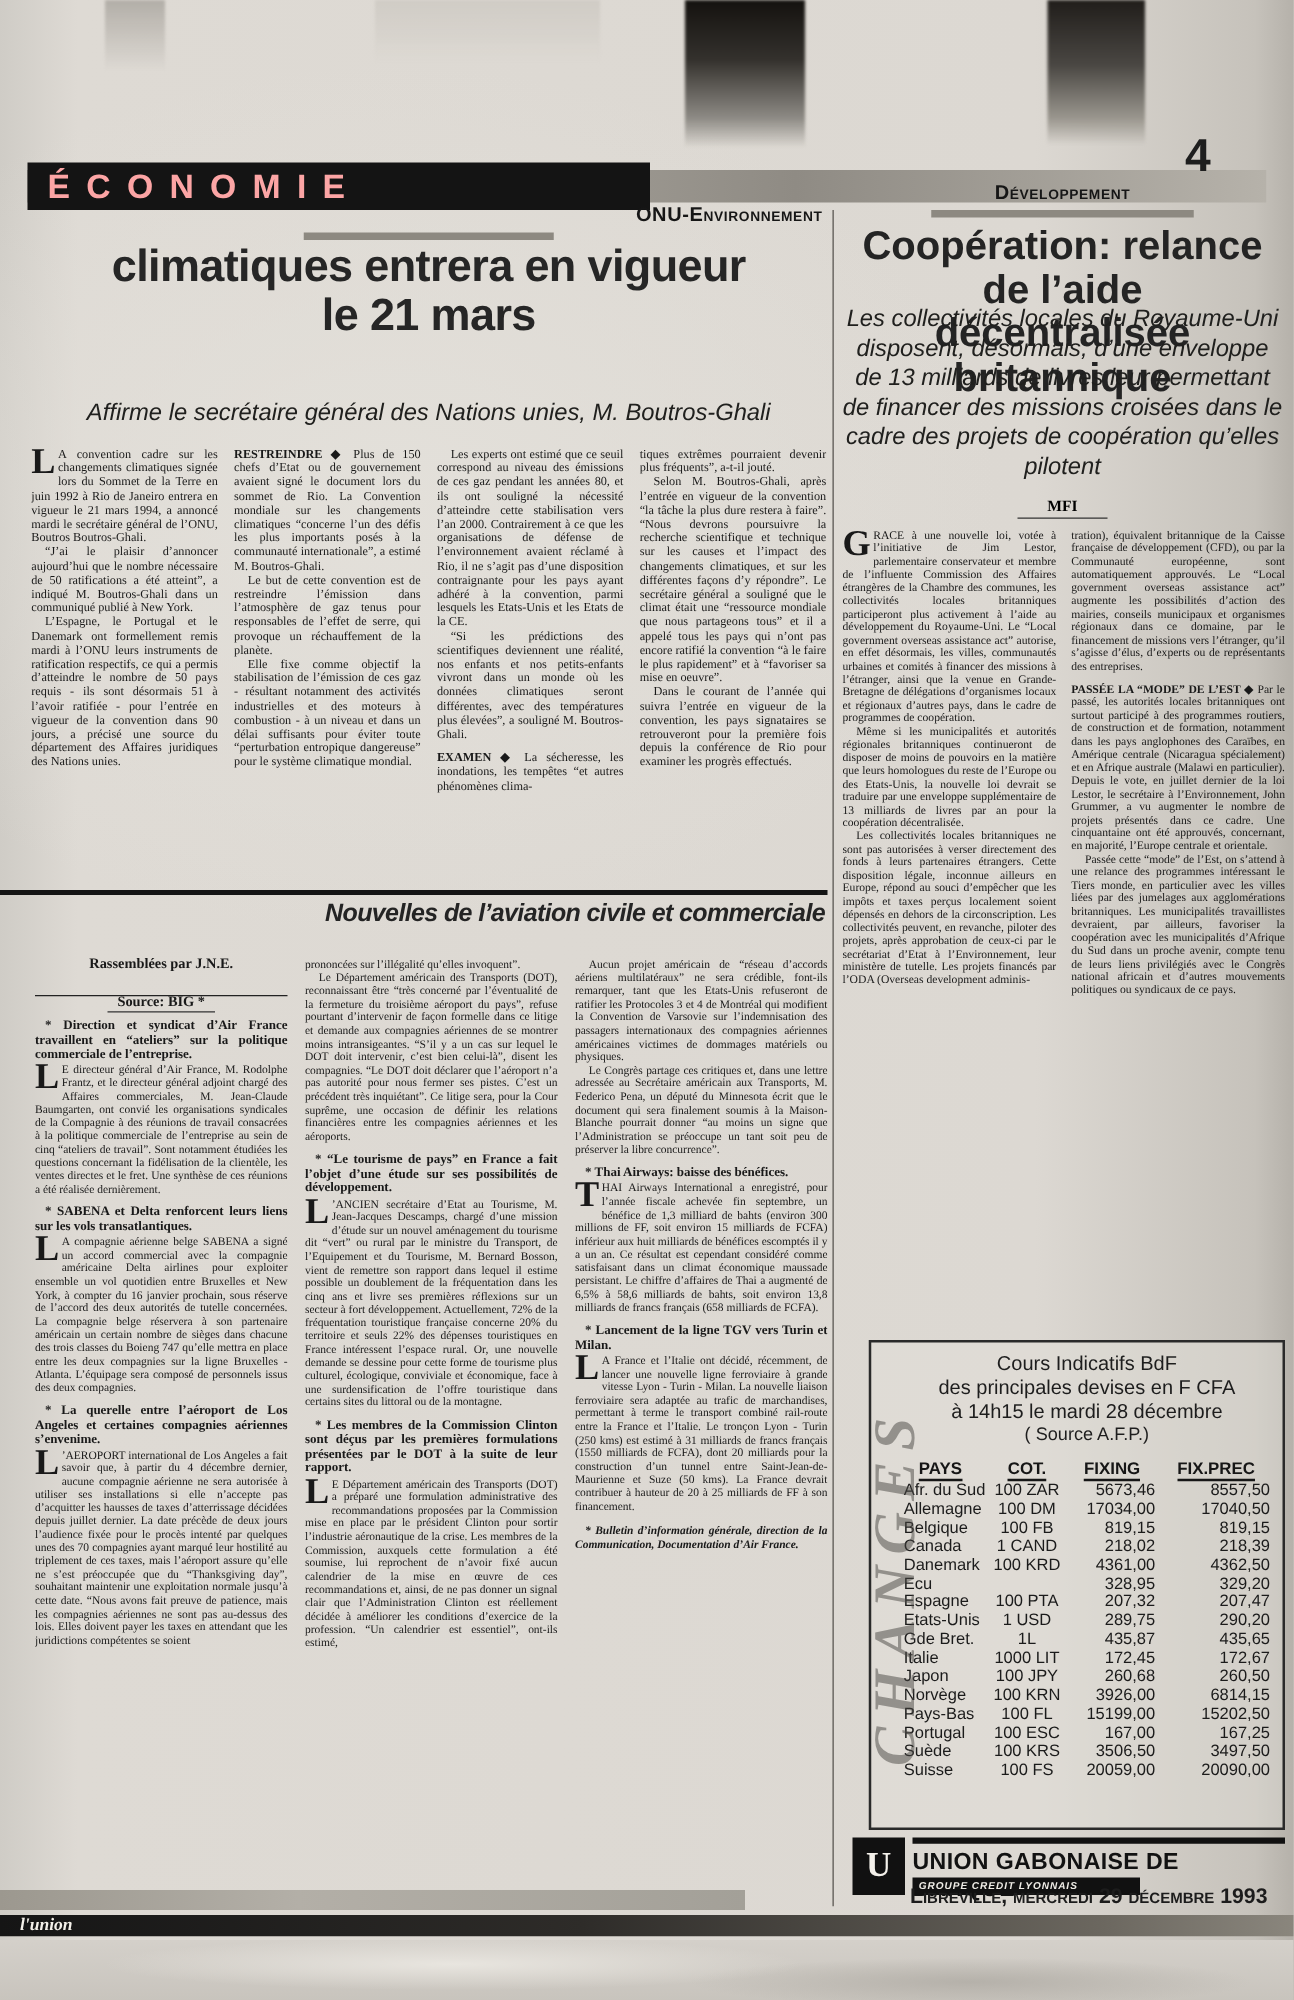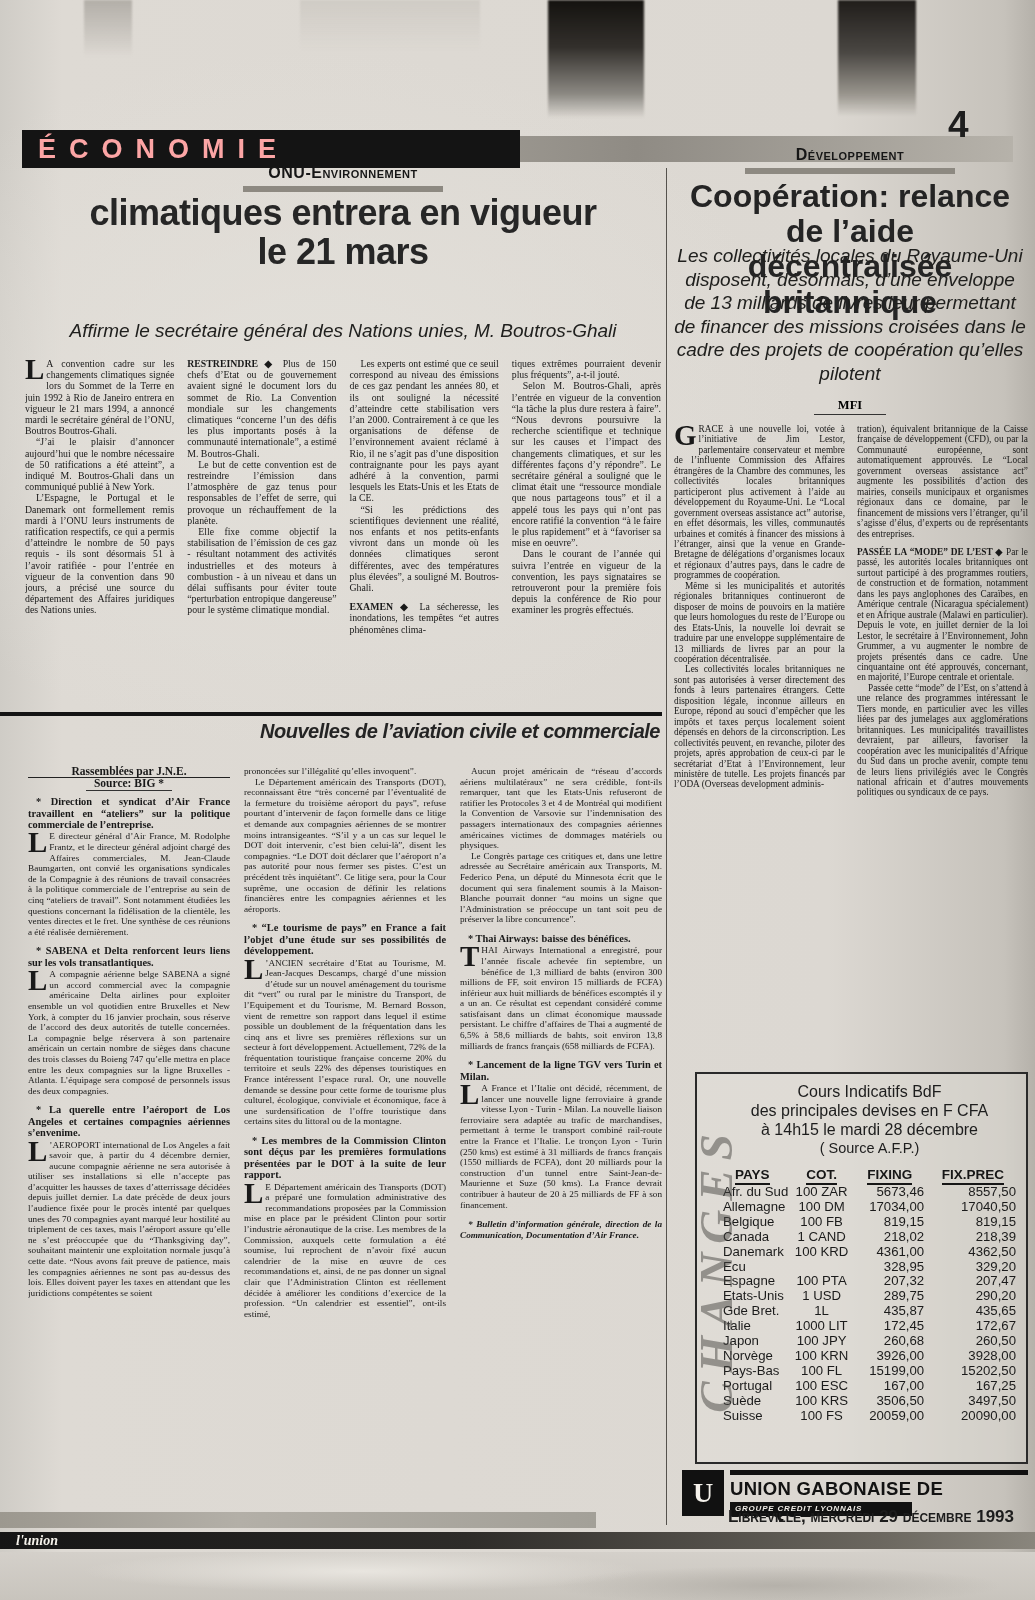--- a/index.html
+++ b/index.html
@@ -40,21 +40,21 @@
   .ncol p{margin:0;text-indent:11px;}
   .ncol p.nofirst{text-indent:0;}
   .dropcap{float:left;font-weight:bold;font-family:"Liberation Serif",serif;font-size:29px;line-height:23px;padding-right:2px;}
   .lead{font-weight:bold;}
 
   
   .avia-rule{left:0;top:712px;width:662px;height:4px;background:#141414;}
   .avia-title{left:8px;top:720px;width:652px;text-align:right;font-size:20px;font-weight:bold;color:#242424;letter-spacing:-.5px;font-style:italic;}
   .avia-cols{left:28px;top:766px;width:634px;height:745px;gap:14px;overflow:hidden;}
   .avia-cols .ncol{font-size:9.2px;line-height:10.6px;}
-  .byline{font-size:11.5px;font-weight:bold;text-align:center;border-bottom:1px solid #222;padding-bottom:0;margin-bottom:3px;text-indent:0 !important;}
+  .byline{font-size:11.5px;font-weight:bold;text-align:center;border-bottom:1px solid #222;padding-bottom:19px;margin-bottom:3px;text-indent:0 !important;}
   .sourceline{font-size:11.5px;font-weight:bold;text-align:center;margin-bottom:8px;text-indent:0 !important;}
   .sourceline span{border-bottom:1px solid #333;padding:0 8px 1px;}
   .item-h{font-weight:bold;font-size:10.4px;margin:8px 0 1px !important;text-indent:8px !important;line-height:11.4px;}
   .footnote{font-weight:bold;font-style:italic;margin-top:9px !important;text-indent:8px !important;}
 
   
   .dev-headline{left:672px;top:179px;width:356px;text-align:center;font-size:32px;font-weight:bold;color:#242424;line-height:1.1;}
   .dev-subhead{left:674px;top:244px;width:352px;text-align:center;font-style:italic;font-size:19px;line-height:1.24;color:#20201e;}
   .dev-byline{left:672px;top:398px;width:356px;text-align:center;font-size:12.5px;font-weight:bold;font-family:"Liberation Serif",serif;}
   .dev-byline span{border-bottom:1px solid #333;padding:0 24px 2px;}
@@ -107,21 +107,21 @@
   <div class="art art1"></div>
   <div class="art art2"></div>
   <div class="art art3"></div>
   <div class="art art4"></div>
 
   <div class="abs econ-graybar"></div>
   <div class="abs econ-box"><span>ÉCONOMIE</span></div>
   <div class="abs page-num">4</div>
   <div class="abs vdivider"></div>
 
-  <div class="abs kicker" style="left:28px;top:164px;width:630px;">ONU-Environnement</div>
+  <div class="abs kicker" style="left:28px;top:164px;width:630px;text-align:right;">ONU-Environnement</div>
   <div class="abs kicker-bar" style="left:243px;top:186px;width:200px;"></div>
   <div class="abs climate-headline">
     <div>climatiques entrera en vigueur</div>
     <div>le 21 mars</div>
   </div>
   <div class="abs climate-subhead">Affirme le secrétaire général des Nations unies, M. Boutros-Ghali</div>
 
   <div class="abs ncols climate-cols">
     <div class="ncol">
       <p class="nofirst"><span class="dropcap">L</span><span>A convention cadre sur les changements climatiques signée lors du Sommet de la Terre en juin 1992 à Rio de Janeiro entrera en vigueur le 21 mars 1994, a annoncé mardi le secrétaire général de l’ONU, Boutros Boutros-Ghali.</span></p>
@@ -280,21 +280,21 @@
           <tr>
             <td class="c0">Japon</td>
             <td class="c1">100 JPY</td>
             <td class="c2">260,68</td>
             <td class="c3">260,50</td>
           </tr>
           <tr>
             <td class="c0">Norvège</td>
             <td class="c1">100 KRN</td>
             <td class="c2">3926,00</td>
-            <td class="c3">3928,00</td>
+            <td class="c3">6814,15</td>
           </tr>
           <tr>
             <td class="c0">Pays-Bas</td>
             <td class="c1">100 FL</td>
             <td class="c2">15199,00</td>
             <td class="c3">15202,50</td>
           </tr>
           <tr>
             <td class="c0">Portugal</td>
             <td class="c1">100 ESC</td>

